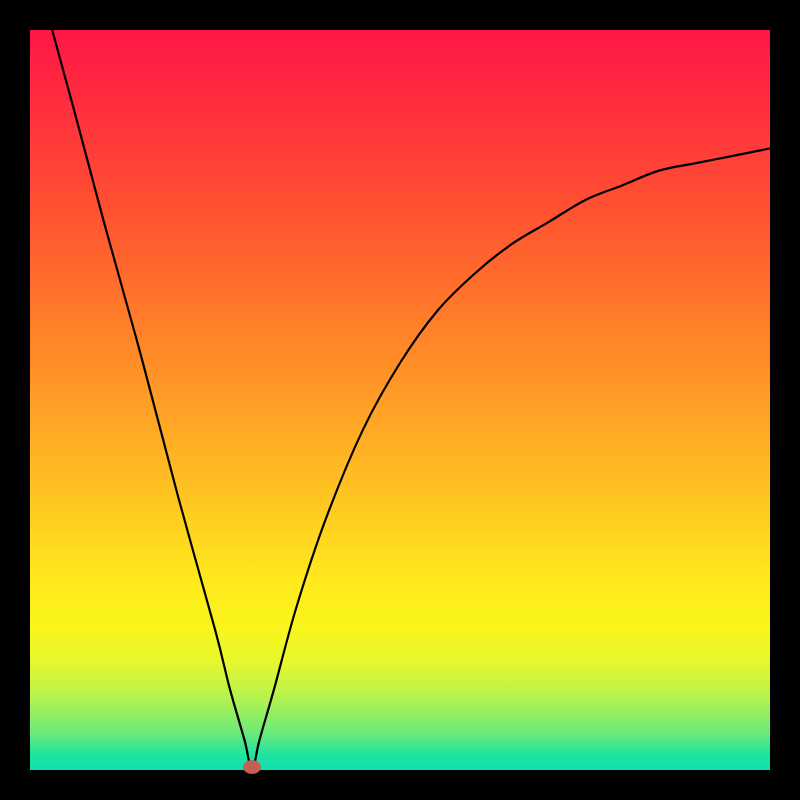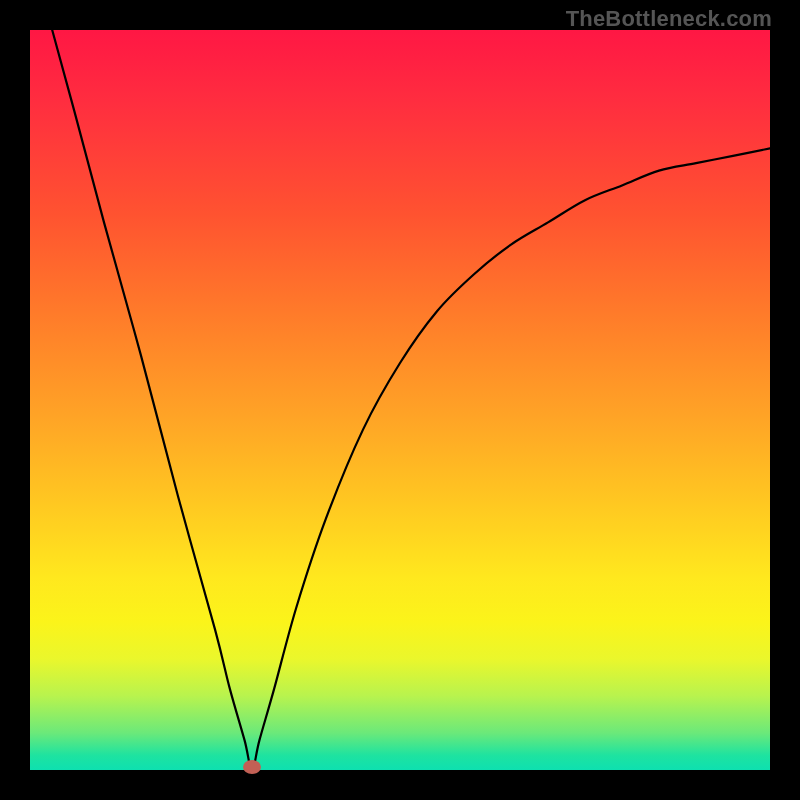--- a/index.html
+++ b/index.html
@@ -68,21 +68,20 @@
   .marker {
     fill: #c26055;
     stroke: none;
   }
 </style>
 </head>
 <body>
 
 <div class="frame">
 
-  <div class="watermark">TheBottleneck.com</div>
 
   <div class="plot-area">
     <svg class="curve" viewBox="0 0 740 740" preserveAspectRatio="none">
       <path id="curvePath" class="curve-path" d="M 22.2 0 C 25.9 13.566666666666663, 35.766666666666666 49.333333333333314, 44.4 81.39999999999998 C 53.03333333333333 113.46666666666664, 62.9 151.7, 74 192.39999999999998 C 85.1 233.09999999999997, 98.66666666666667 279.96666666666664, 111 325.59999999999997 C 123.33333333333333 371.2333333333333, 135.66666666666666 420.56666666666666, 148 466.2 C 160.33333333333334 511.8333333333333, 176.36666666666667 567.3333333333333, 185 599.4 C 193.63333333333333 631.4666666666667, 194.86666666666667 640.1, 199.8 658.6 C 204.73333333333335 677.1, 210.9 696.8333333333333, 214.6 710.4 C 218.29999999999998 723.9666666666667, 219.53333333333333 740, 222 740 C 224.46666666666667 740, 225.7 723.9666666666667, 229.4 710.4 C 233.10000000000002 696.8333333333333, 238.03333333333336 680.8, 244.20000000000002 658.6 C 250.36666666666667 636.4000000000001, 257.76666666666665 605.5666666666667, 266.4 577.2 C 275.0333333333333 548.8333333333334, 284.9 518, 296 488.4 C 307.1 458.79999999999995, 320.6666666666667 425.5, 333 399.59999999999997 C 345.3333333333333 373.69999999999993, 357.66666666666663 352.7333333333333, 370 332.99999999999994 C 382.33333333333337 313.2666666666666, 394.66666666666674 296, 407.00000000000006 281.2 C 419.33333333333337 266.4, 431.6666666666667 255.29999999999998, 444 244.2 C 456.3333333333333 233.1, 468.6666666666667 223.23333333333335, 481 214.60000000000002 C 493.3333333333333 205.9666666666667, 505.6666666666667 199.79999999999998, 518 192.39999999999998 C 530.3333333333334 184.99999999999997, 542.6666666666666 176.3666666666666, 555 170.19999999999993 C 567.3333333333334 164.03333333333327, 579.6666666666666 160.33333333333331, 592 155.39999999999998 C 604.3333333333334 150.46666666666664, 616.6666666666666 144.2999999999999, 629 140.5999999999999 C 641.3333333333334 136.89999999999992, 653.6666666666666 135.66666666666669, 666 133.20000000000005 C 678.3333333333334 130.7333333333334, 690.6666666666666 128.26666666666674, 703 125.80000000000007 C 715.3333333333334 123.33333333333339, 733.8333333333334 119.63333333333333, 740 118.39999999999998"></path>
       <ellipse id="minMarker" class="marker" rx="9" ry="7" cx="222" cy="737"></ellipse>
     </svg>
   </div>
 
 </div>
 

